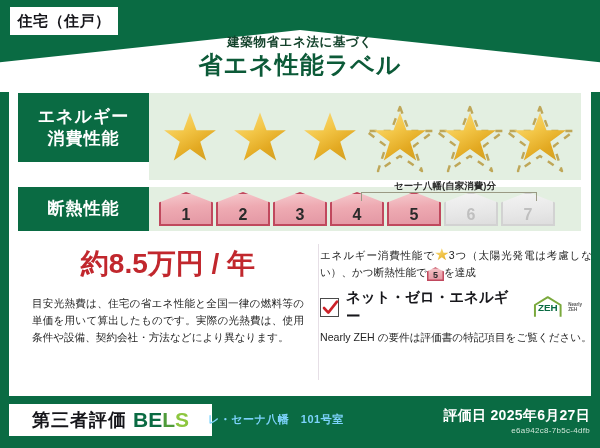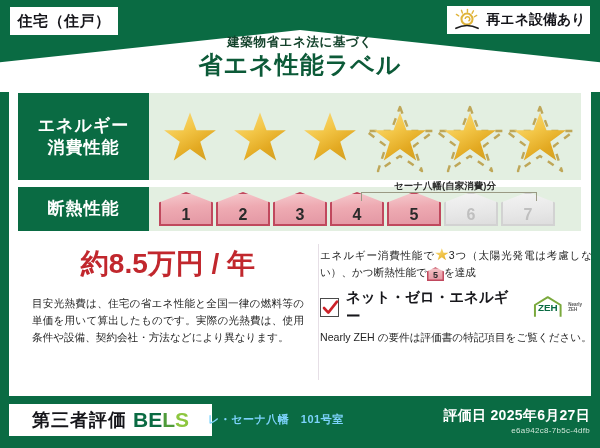--- a/index.html
+++ b/index.html
@@ -42,21 +42,21 @@
   
   .perf-row{position:absolute;left:9px;display:flex;align-items:stretch;}
   .perf-label{
     background:#0a6b43;color:#fff;display:flex;flex-direction:column;
     align-items:center;justify-content:center;font-weight:bold;
     font-size:17px;line-height:1.25;letter-spacing:1px;box-sizing:border-box;
   }
   .perf-track{background:#e3efe1;box-sizing:border-box;position:relative;}
 
   #row-energy{top:5px;}
-  #row-energy .perf-label{width:131px;height:87px;}
+  #row-energy .perf-label{width:131px;height:69px;}
   #row-energy .perf-track{width:432px;height:87px;display:flex;align-items:center;padding-left:6px;}
   #row-insul{top:99px;}
   #row-insul .perf-label{width:131px;height:44px;font-size:17px;}
   #row-insul .perf-track{width:432px;height:44px;display:flex;align-items:center;padding-left:10px;gap:3px;}
   .solar-caption{
     position:absolute;left:336px;top:92px;width:200px;text-align:center;
     font-size:9.5px;font-weight:bold;color:#2b2b2b;letter-spacing:0;z-index:5;
   }
   .solar-bracket{
     position:absolute;left:352px;top:104px;width:176px;height:9px;z-index:5;
@@ -148,37 +148,20 @@
 </style>
 </head>
 <body>
 
 <div id="label">
 
   <div class="pill" id="pill-housing">
     <span>住宅（住戸）</span>
   </div>
 
-  <div class="pill" id="pill-renew">
-    <span class="sun-ico">
-      <svg viewBox="0 0 30 26" width="28" height="24">
-        <g stroke="#e0b43a" stroke-width="1.5" stroke-linecap="round" fill="none">
-          <line x1="9" y1="2.5" x2="10" y2="5.5"></line>
-          <line x1="15.5" y1="1.5" x2="15.5" y2="4.5"></line>
-          <line x1="22" y1="3" x2="20.5" y2="5.8"></line>
-          <line x1="3.5" y1="7" x2="6" y2="8.5"></line>
-          <line x1="25.5" y1="8" x2="23" y2="9.5"></line>
-        </g>
-        <circle cx="15" cy="12" r="6" fill="none" stroke="#e0b43a" stroke-width="2.2"></circle>
-        <path d="M13 12 a2.5 2.5 0 1 1 3.6 2.2" fill="none" stroke="#e0b43a" stroke-width="1.6"></path>
-        <path d="M3 22 q12 -6 24 0" fill="none" stroke="#1d1d1d" stroke-width="1.8" stroke-linecap="round"></path>
-      </svg>
-    </span>
-    <span>再エネ設備あり</span>
-  </div>
 
   <div class="roof"></div>
   <div class="title-wrap">
     <div class="title-sub">建築物省エネ法に基づく</div>
     <div class="title-main">省エネ性能ラベル</div>
   </div>
 
   <div class="card">
 
     <div class="solar-caption">セーナ八幡(自家消費)分</div>

